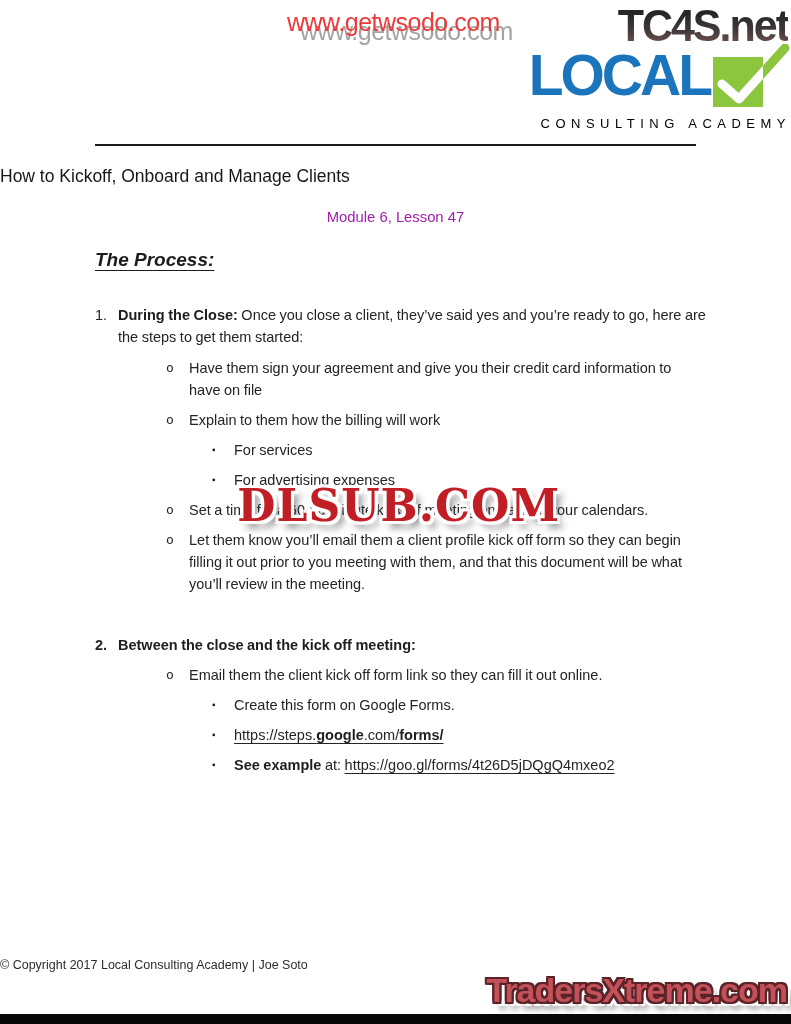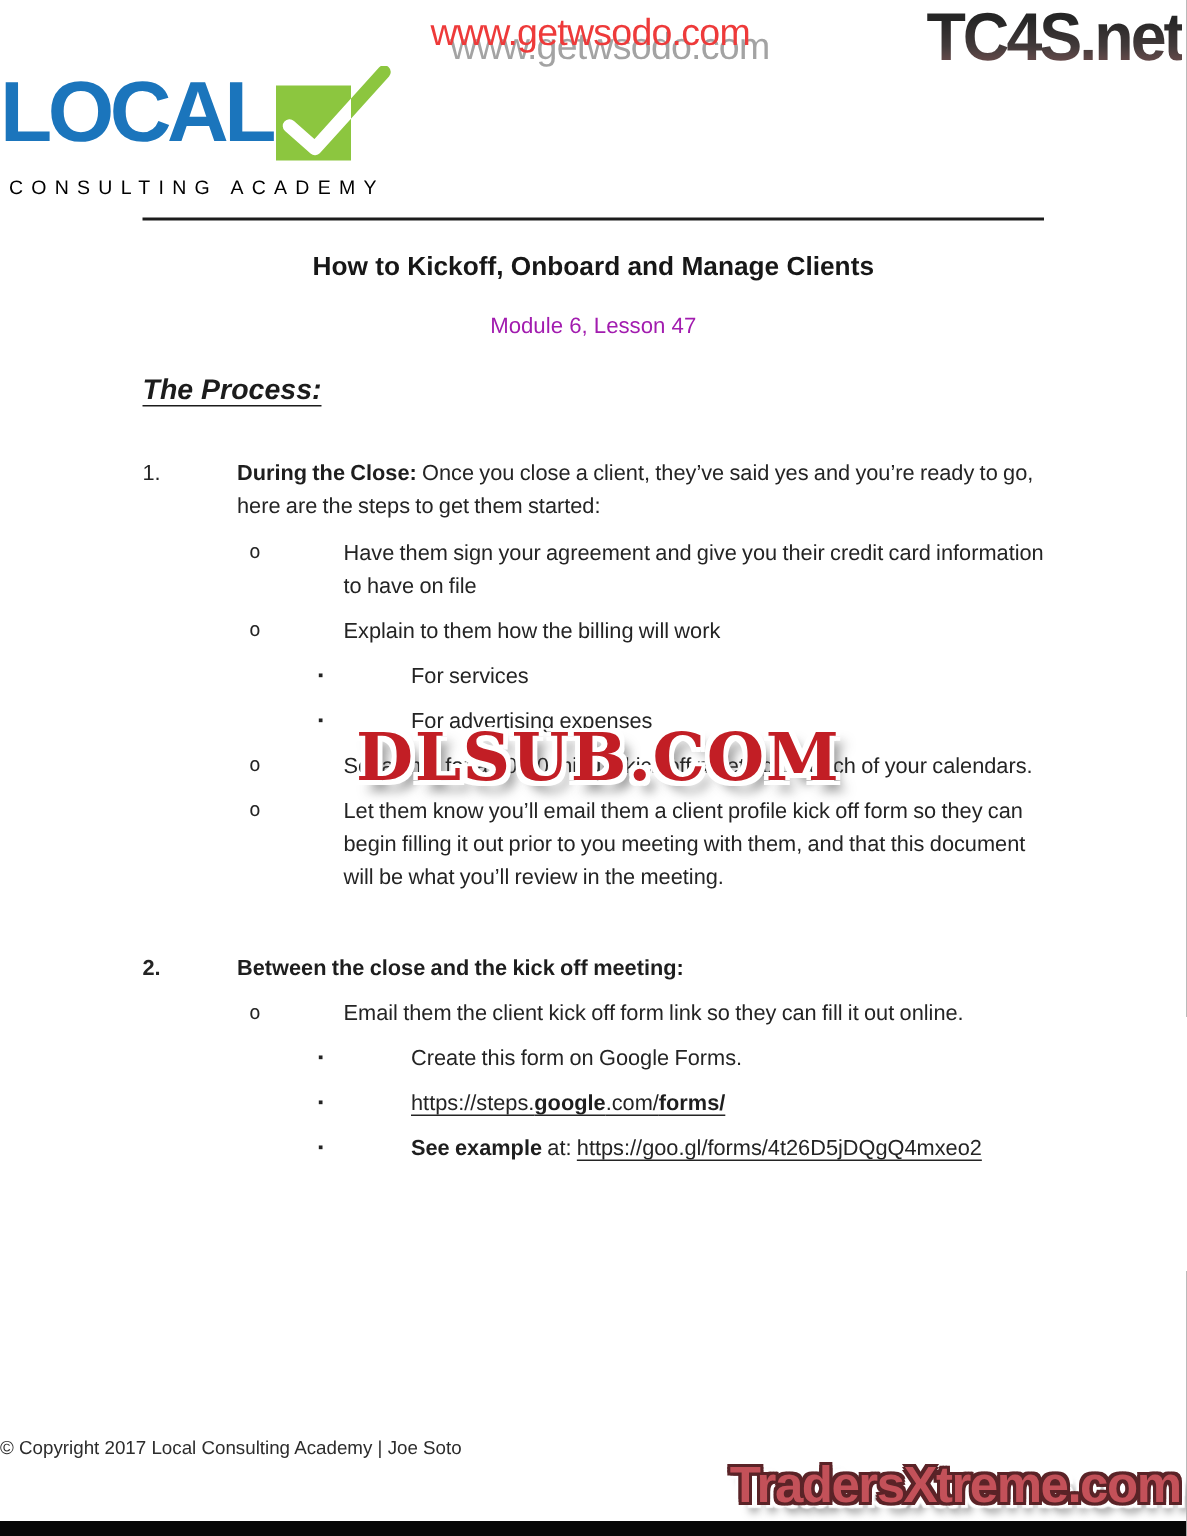--- a/index.html
+++ b/index.html
@@ -15,46 +15,46 @@
 
   
   .tc4s {
     position:absolute; right:3px; top:0; font-size:43px; font-weight:700; letter-spacing:-2px;
     background:linear-gradient(180deg,#262626 25%,#423a3a 60%,#8a5b5b 100%);
     -webkit-background-clip:text; background-clip:text; color:transparent;
     transform:scaleY(1.05); transform-origin:top;
   }
 
   
-  .logo-area { padding-top:50px; text-align:left; }
+  .logo-area { padding-top:50px; text-align:right; }
   .logo-row { display:inline-flex; align-items:flex-start; }
   .logo-name { font-size:57px; line-height:50px; font-weight:700; letter-spacing:-3px; color:#1b75bc; }
   .logo-check { margin-left:3px; margin-top:-6px; }
   .logo-tagline { margin-top:2px; font-size:13px; letter-spacing:5.5px; color:#000000; padding-left:6px; }
 
   .rule { border:none; border-top:2px solid #1c1c1c; margin:13px 95px 0 95px; }
 
-  .title    { margin-top:20px; text-align:center; font-size:17.5px; font-weight:700; color:#171717; }
+  .title    { margin-top:20px; text-align:left; font-size:17.5px; font-weight:400; color:#171717; }
   .subtitle { margin-top:22px; text-align:center; font-size:14.8px; color:#a21caf; }
   .heading  { margin:24px 0 0 95px; font-size:19px; font-style:italic; font-weight:600;
               text-decoration:underline; text-underline-offset:4px; color:#1c1c1c; display:inline-block;text-align:right; }
 
   
   .content { margin:33px 85px 0 95px; font-size:14.5px; line-height:22px; word-spacing:-0.5px; color:#242424; }
   .row { display:flex; margin-top:8px; }
   .row.first { margin-top:0; }
   .row.b-first { margin-top:9px; }
   .row.item2 { margin-top:39px; }
   .num { flex:none; width:23px; }
   .num.bold { font-weight:700; }
   .lvl2 { padding-left:71px; }
   .lvl3 { padding-left:117px; }
   .marker-o { flex:none; width:23px; font-family:"DejaVu Sans Mono","Liberation Mono",monospace; font-size:13px; }
   .marker-sq { flex:none; width:22px; font-size:10px; line-height:22px; }
-  .txt { flex:1;margin-left:40px; }
+  .txt { flex:1; }
   .txt b { font-weight:700; color:#1e1e1e; }
   .u { text-decoration:underline; text-underline-offset:3px; }
 
   
   .dlsub {
     position:absolute; left:50%; top:480px; transform:translateX(-49%);
     font-family:"DejaVu Serif","Liberation Serif",serif; font-weight:700;
     font-size:44px; letter-spacing:1px; color:#c21e25; white-space:nowrap;
     text-shadow:
       -3px -3px 0 #fff, 3px -3px 0 #fff, -3px 3px 0 #fff, 3px 3px 0 #fff,

